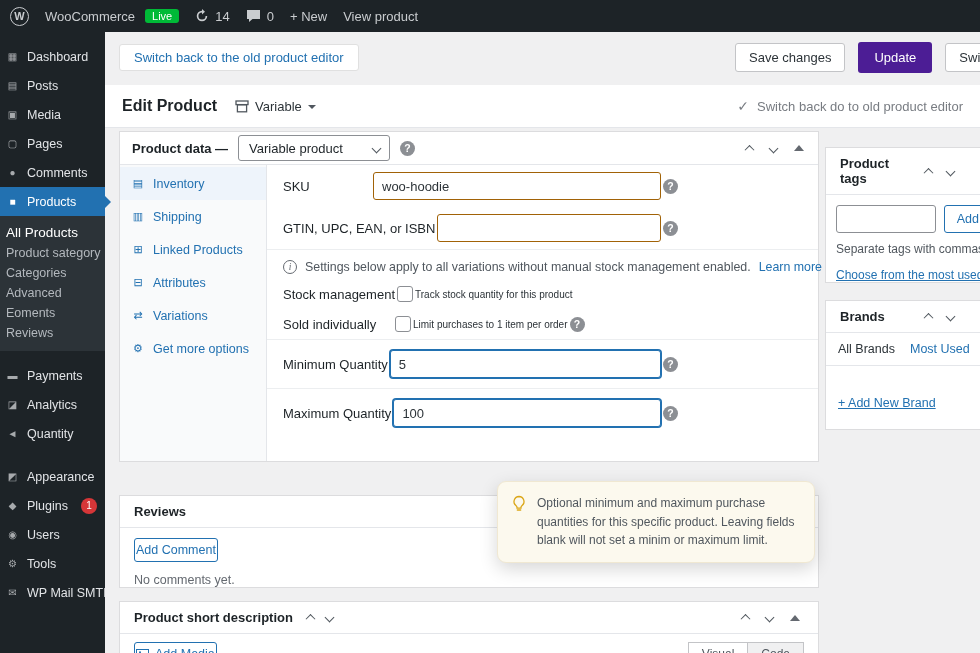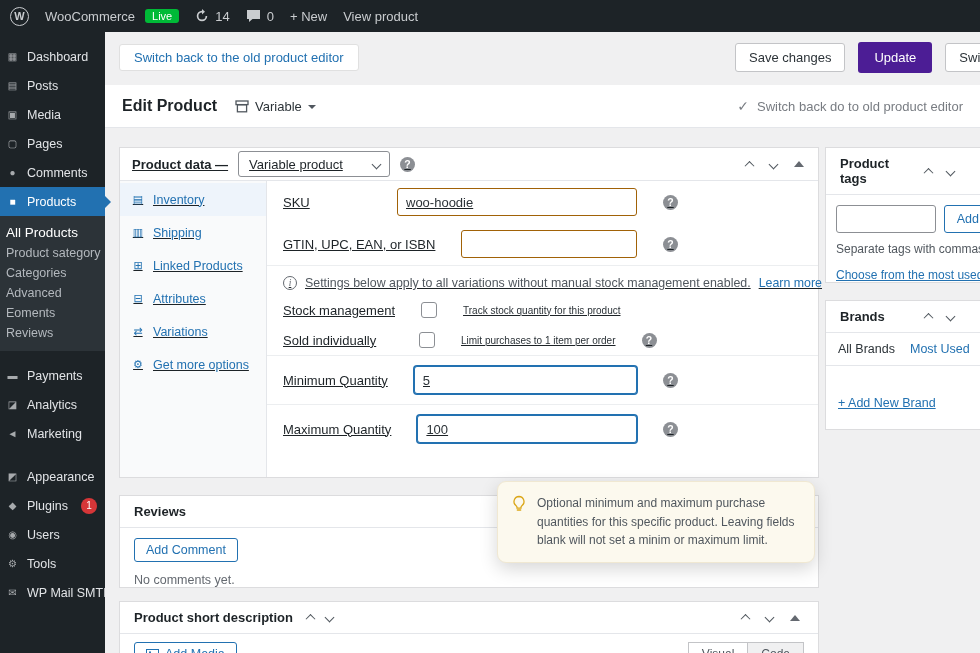--- a/index.html
+++ b/index.html
@@ -37,21 +37,21 @@
   .btn-primary { background:#4c1d95; color:#fff; padding:7px 15px; }
 
   .edit-bar { position:absolute; left:0; top:53px; width:875px; height:43px; background:#fff; border-bottom:1px solid #e4e6ea; display:flex; align-items:center; gap:18px; padding:0 17px; }
   .edit-title { font-size:16px; font-weight:700; }
   .product-type { display:flex; align-items:center; gap:6px; color:#2c3338; font-size:13px; }
   .caret-down { width:0; height:0; border-left:4px solid transparent; border-right:4px solid transparent; border-top:4.5px solid #50575e; margin-top:1px; }
   .switch-note { margin-left:auto; color:#787c82; font-size:13px; display:flex; align-items:center; gap:8px; }
   .check-glyph { color:#787c82; font-size:14px; }
 
   .card { position:absolute; background:#fff; border:1px solid #dcdcde; }
-  .card-product-data { left:14px; top:115px; width:700px; height:331px;text-decoration:underline; }
+  .card-product-data { left:14px; top:99px; width:700px; height:331px; }
   .card-reviews { left:14px; top:463px; width:700px; height:93px; }
   .card-shortdesc { left:14px; top:569px; width:700px; height:120px; }
   .card-tags { left:720px; top:115px; width:178px; height:136px; }
   .card-brands { left:720px; top:268px; width:178px; height:130px; }
 
   .chev { display:inline-block; width:7px; height:7px; border-right:1.7px solid #50575e; border-bottom:1.7px solid #50575e; }
   .chev-up { transform:rotate(-135deg) translate(-1px,-1px); }
   .chev-down { transform:rotate(45deg); }
   .tri-up { width:0; height:0; border-left:5px solid transparent; border-right:5px solid transparent; border-bottom:6px solid #646970; }
   .help { width:15px; height:15px; flex:none; border-radius:50%; background:#8c8f94; color:#fff; font-size:10.5px; font-weight:700; display:inline-flex; align-items:center; justify-content:center; }
@@ -65,34 +65,34 @@
   .pd-title { font-weight:700; }
   .pd-select { position:relative; height:26px; min-width:152px; border:1px solid #8c8f94; border-radius:3px; background:#fff; display:flex; align-items:center; padding:0 26px 0 10px; font-size:13px;text-align:center; }
   .pd-select .sel-chev { position:absolute; right:9px; top:9px; }
   .pd-header-icons { margin-left:auto; display:flex; align-items:center; gap:17px; padding-right:2px; }
   .pd-body { display:flex; height:296px; }
   .pd-tabs { width:147px; flex:none; background:#f9fafb; border-right:1px solid #e4e6ea; padding-top:2px; }
   .pd-tab { height:33px; display:flex; align-items:center; gap:8px; padding:0 11px; color:#2271b1; font-size:12.5px; white-space:nowrap; overflow:hidden; }
   .pd-tab.active { background:#eef4fb; }
   .pd-tab .ticon { width:14px; flex:none; text-align:center; font-size:11px; }
   .pd-content { flex:1; display:flex; flex-direction:column; min-width:0; }
-  .pd-row { display:flex; align-items:center; gap:26px; padding:7px 16px; }
+  .pd-row { display:flex; align-items:center; gap:2px; padding:7px 16px; }
   .pd-row.field { padding-right:140px; }
   .pd-label { flex:none; min-width:88px; color:#1d2327; font-size:13px; }
   .pd-input { flex:1; min-width:0; height:28px; border:1px solid #a16207; border-radius:3px; padding:0 8px; font:inherit; color:#2c3338; background:#fff; }
   .pd-input.focused { border-color:#2271b1; box-shadow:0 0 0 1px #2271b1; outline:none; }
   .sec { border-top:1px solid #eceef0; }
   .pd-info { display:flex; align-items:center; gap:8px; padding:10px 16px 5px; color:#50575e; font-size:12.4px; white-space:nowrap; }
   .cb-label { color:#2c3338; font-size:10px; }
   .qty .pd-row { padding-top:10px; padding-bottom:10px; }
 
   
   .card-head { display:flex; align-items:center; padding:8px 14px; font-weight:700; font-size:13px; border-bottom:1px solid #e4e6ea; gap:10px; }
   .rv-body { padding:10px 14px; }
-  .btn-outline { background:#fff; border:1px solid #2271b1; color:#2271b1; border-radius:3px; padding:4px 11px; font-size:12.5px; display:inline-flex; align-items:center; gap:6px; }
+  .btn-outline { background:#fff; border:1px solid #2271b1; color:#2271b1; border-radius:3px; padding:4px 1px; font-size:12.5px; display:inline-flex; align-items:center; gap:6px; }
   .no-comments { margin-top:11px; color:#646970; font-size:12.5px; }
 
   
   .sd-head-icons-right { margin-left:auto; display:flex; align-items:center; gap:17px; padding-right:4px; }
   .sd-body { display:flex; align-items:flex-start; padding:8px 14px; }
   .ed-tabs { margin-left:auto; display:flex; }
   .ed-tab { font-size:12px; padding:4px 13px; border:1px solid #c3c4c7; color:#50575e; background:#fff; }
   .ed-tab.inactive { background:#f0f0f1; border-left:none; }
   .head-pair { display:flex; align-items:center; gap:12px; margin-left:4px; }
 
@@ -181,21 +181,21 @@
     <div class="menu-item sep-top-sm" data-interactable="true">
       <span class="micon" data-interactable="false">▬</span>
       <span data-interactable="false">Payments</span>
     </div>
     <div class="menu-item" data-interactable="true">
       <span class="micon" data-interactable="false">◪</span>
       <span data-interactable="false">Analytics</span>
     </div>
     <div class="menu-item" data-interactable="true">
       <span class="micon" data-interactable="false">◄</span>
-      <span data-interactable="false">Marketing</span>
+      <span data-interactable="false">Quantity</span>
     </div>
     <div class="menu-item sep-top-lg" data-interactable="true">
       <span class="micon" data-interactable="false">◩</span>
       <span data-interactable="false">Appearance</span>
     </div>
     <div class="menu-item" data-interactable="true">
       <span class="micon" data-interactable="false">◆</span>
       <span data-interactable="false">Plugins</span>
       <span class="red-badge" data-interactable="false">1</span>
     </div>

